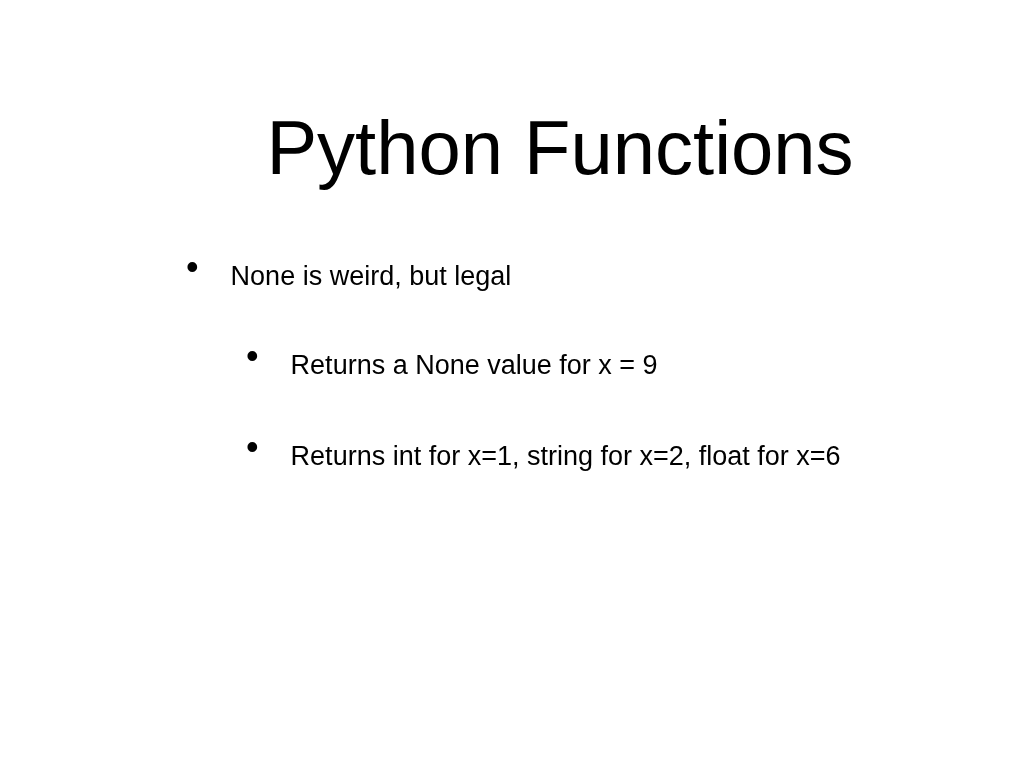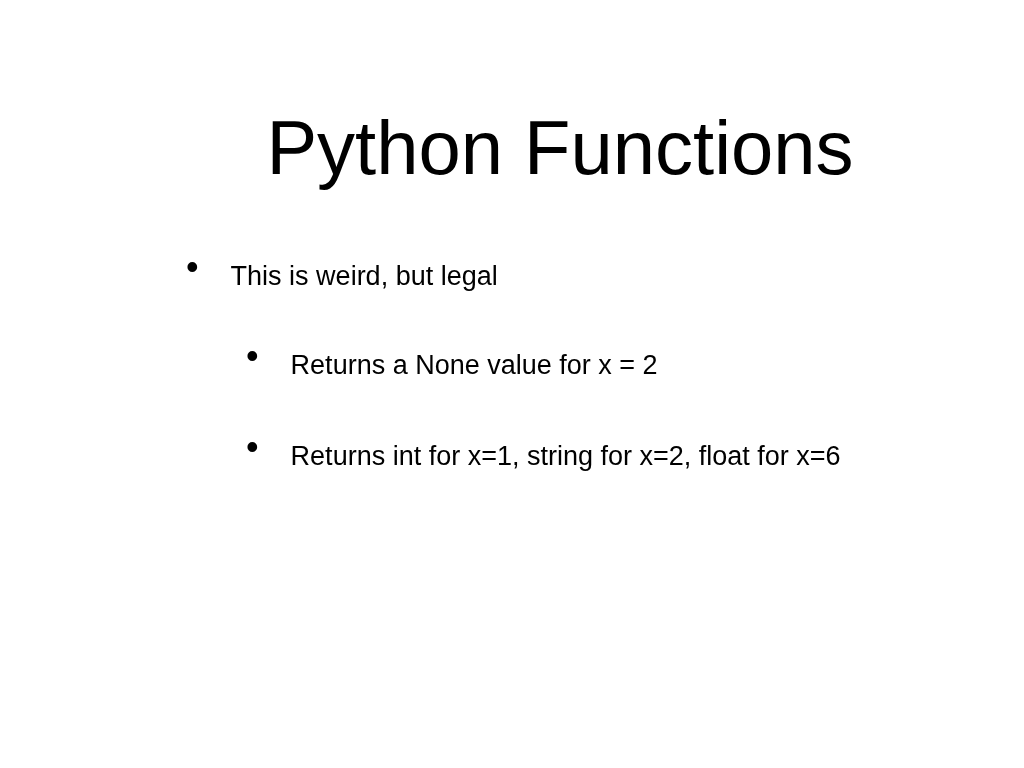--- a/index.html
+++ b/index.html
@@ -78,28 +78,28 @@
 </style>
 </head>
 <body>
 
 <div class="slide">
   <h1 class="title">Python Functions</h1>
 
   <ul class="bullet-list">
     <li class="bullet-item">
       <span class="bullet-dot">•</span>
-      <span class="bullet-text">This is weird, but legal</span>
+      <span class="bullet-text">None is weird, but legal</span>
     </li>
   </ul>
 
 
   <ul class="sub-list">
     <li class="sub-item">
       <span class="sub-dot">•</span>
-      <span class="sub-text">Returns a None value for x = 2</span>
+      <span class="sub-text">Returns a None value for x = 9</span>
     </li>
     <li class="sub-item">
       <span class="sub-dot">•</span>
       <span class="sub-text">Returns int for x=1, string for x=2, float for x=6</span>
     </li>
   </ul>
 </div>
 
 </body></html>

